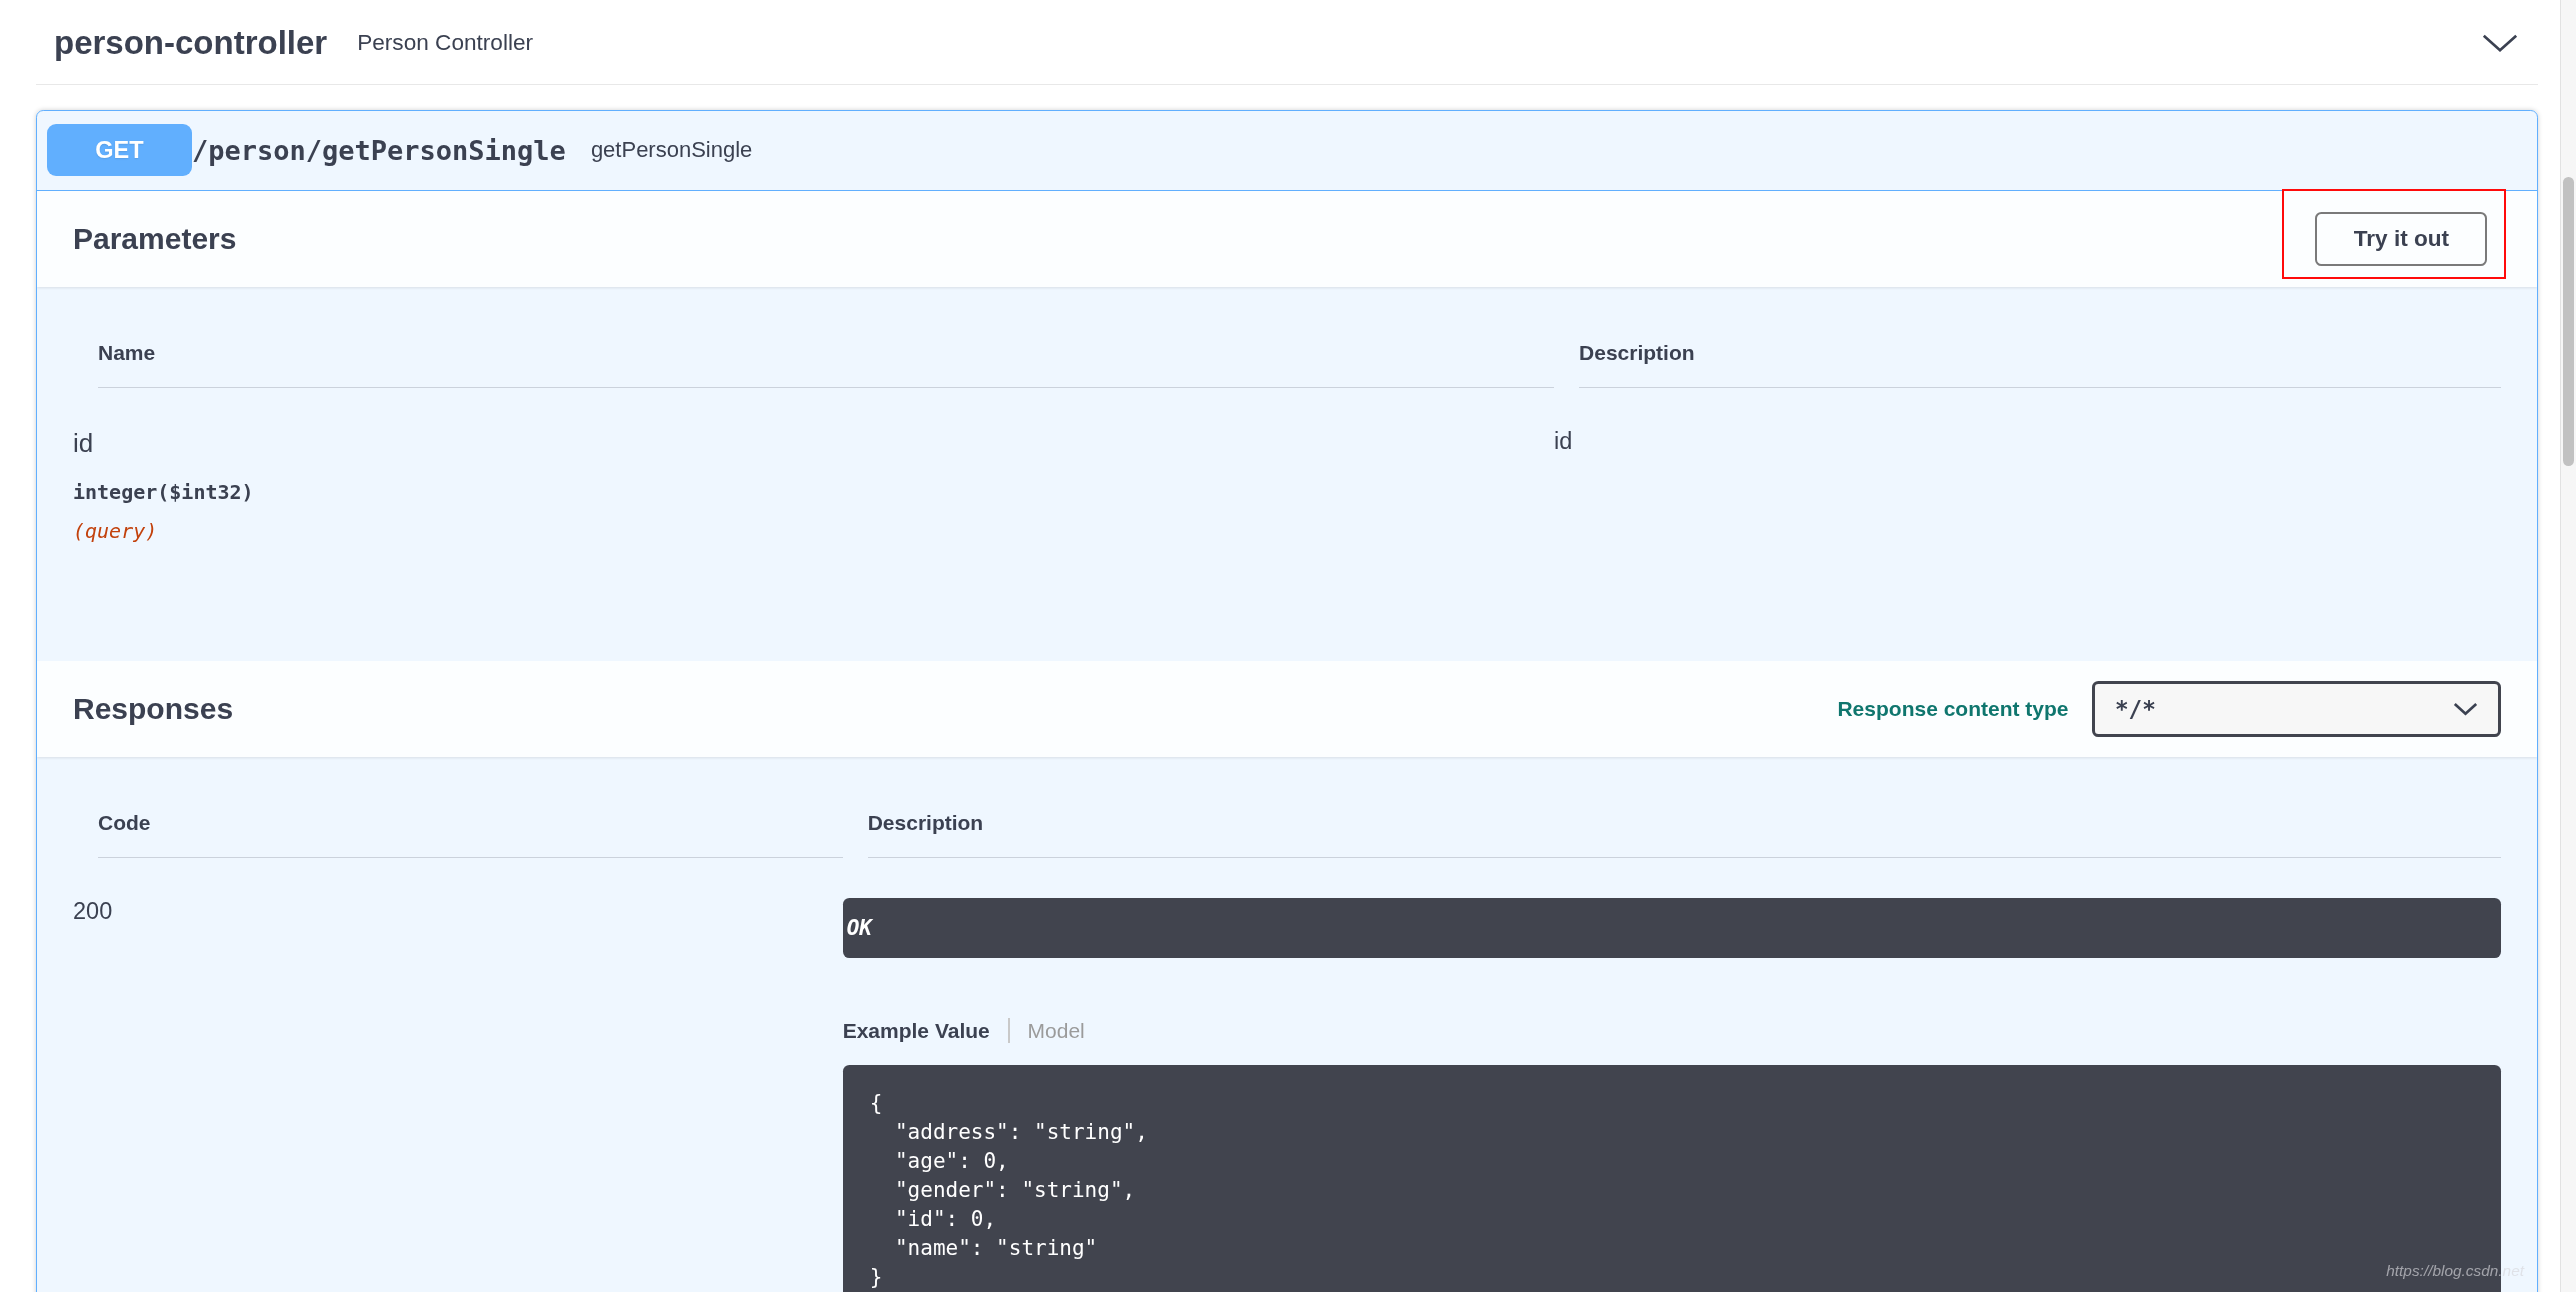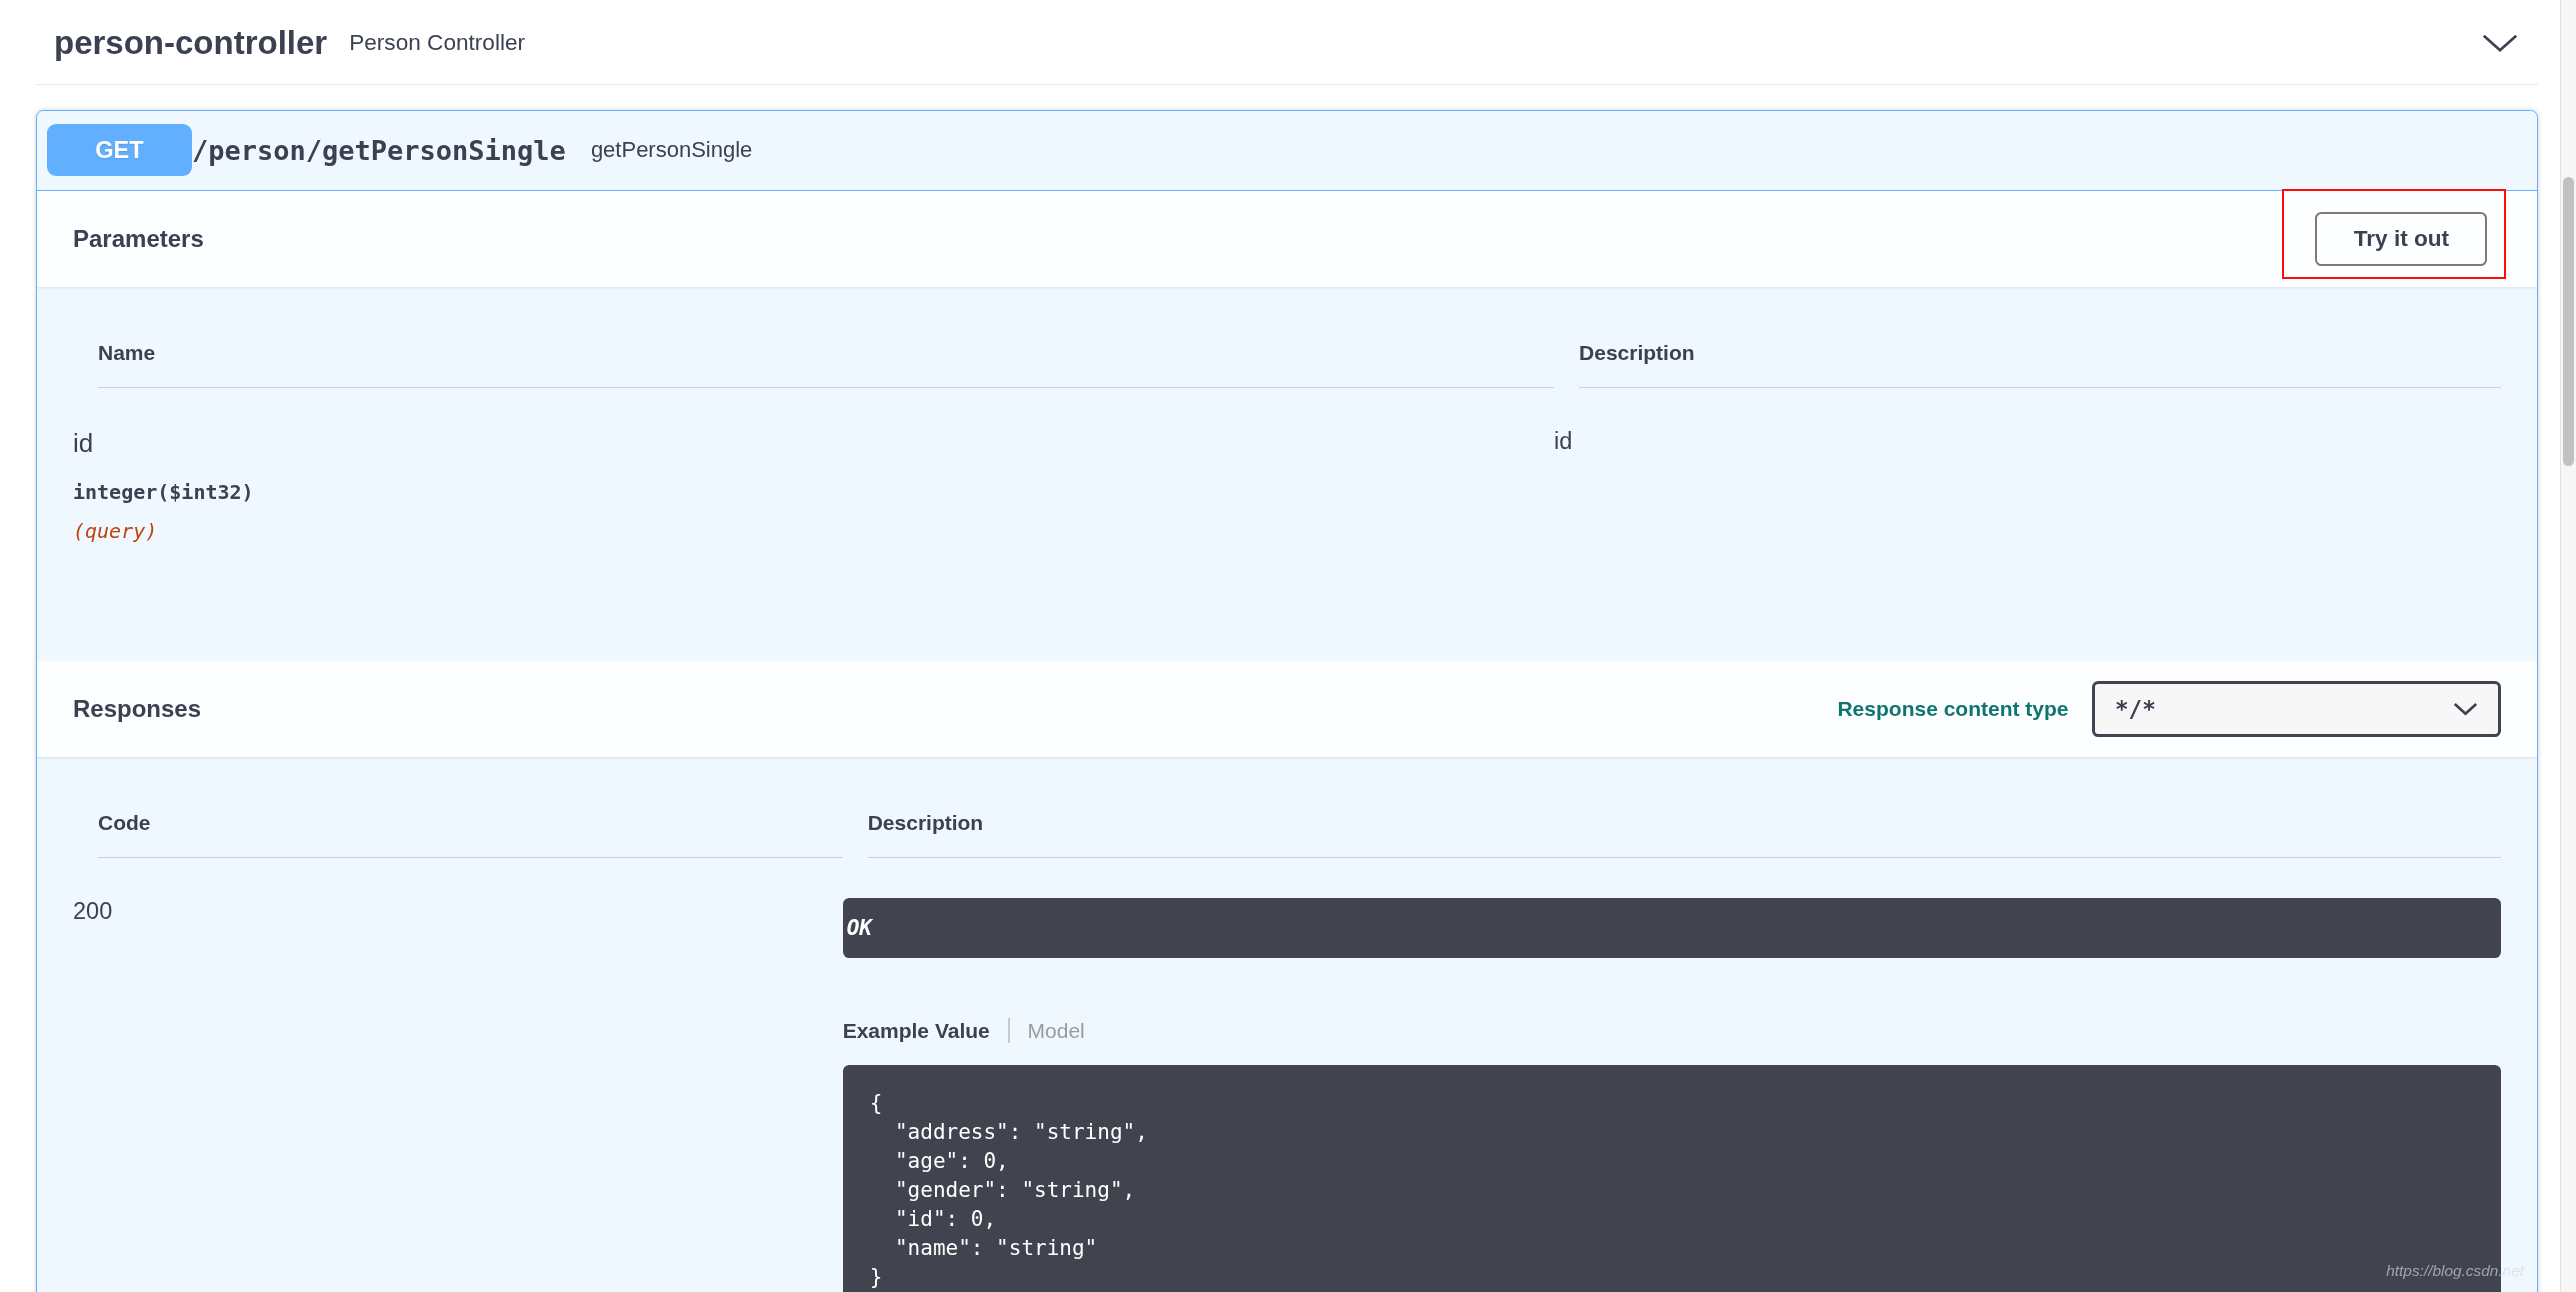--- a/index.html
+++ b/index.html
@@ -8,21 +8,21 @@
     width: 2576px; height: 1293px; overflow: hidden;
     background: #ffffff; color: #3b4151;
     font-family: "Liberation Sans", sans-serif;
   }
   .page { position: relative; width: 2576px; height: 1141px; }
   .container { padding: 0 38px 0 36px; }
 
   
   .tag-header { display: flex; align-items: center; padding: 23.5px 20px 22px 18px; border-bottom: 1.8px solid #e8e8e8; cursor: pointer; }
   .tag-name { font-size: 33px; font-weight: bold; color: #3b4151; }
-  .tag-desc { font-size: 22.6px; margin-left: 22px; color: #3b4151; }
+  .tag-desc { font-size: 22.6px; margin-left: 30px; color: #3b4151; }
   .tag-chevron { margin-left: auto; display: flex; align-items: center; }
 
   
   .opblock {
     margin-top: 25px;
     border: 1.8px solid #61affe; border-radius: 7.2px;
     background: rgba(97,175,254,.10);
     box-shadow: 0 0 5.4px rgba(0,0,0,.19);
     overflow: hidden;
   }
@@ -35,21 +35,21 @@
   .op-path { font-family: "DejaVu Sans Mono", monospace; font-size: 27px; font-weight: bold; color: #3b4151; }
   .op-desc { margin-left: 25px; font-size: 22px; color: #3b4151; }
 
   
   .section-header {
     display: flex; align-items: center; height: 96px; padding: 0 36px;
     background: rgba(255,255,255,.8);
     box-shadow: 0 1.8px 2.7px rgba(0,0,0,.10);
     position: relative;
   }
-  .sec-title { font-size: 24px; font-weight: bold; color: #3b4151; }
+  .sec-title { font-size: 30px; font-weight: bold; color: #3b4151; }
 
   .tryout-wrap { margin-left: auto; margin-right: 13.6px; position: relative; }
   .tryout-btn {
     width: 172px; padding: 11.8px 0; text-align: center;
     font-family: "Liberation Sans", sans-serif; font-size: 22.6px; font-weight: 600; color: #3b4151;
     background: transparent; border: 2.7px solid #7a7a7a; border-radius: 6.3px; cursor: pointer;
   }
   .annotation {
     position: absolute; top: -23.5px; bottom: -13.6px; left: -33px; right: -19px;
     border: 2.7px solid #ff0b0b; pointer-events: none;

